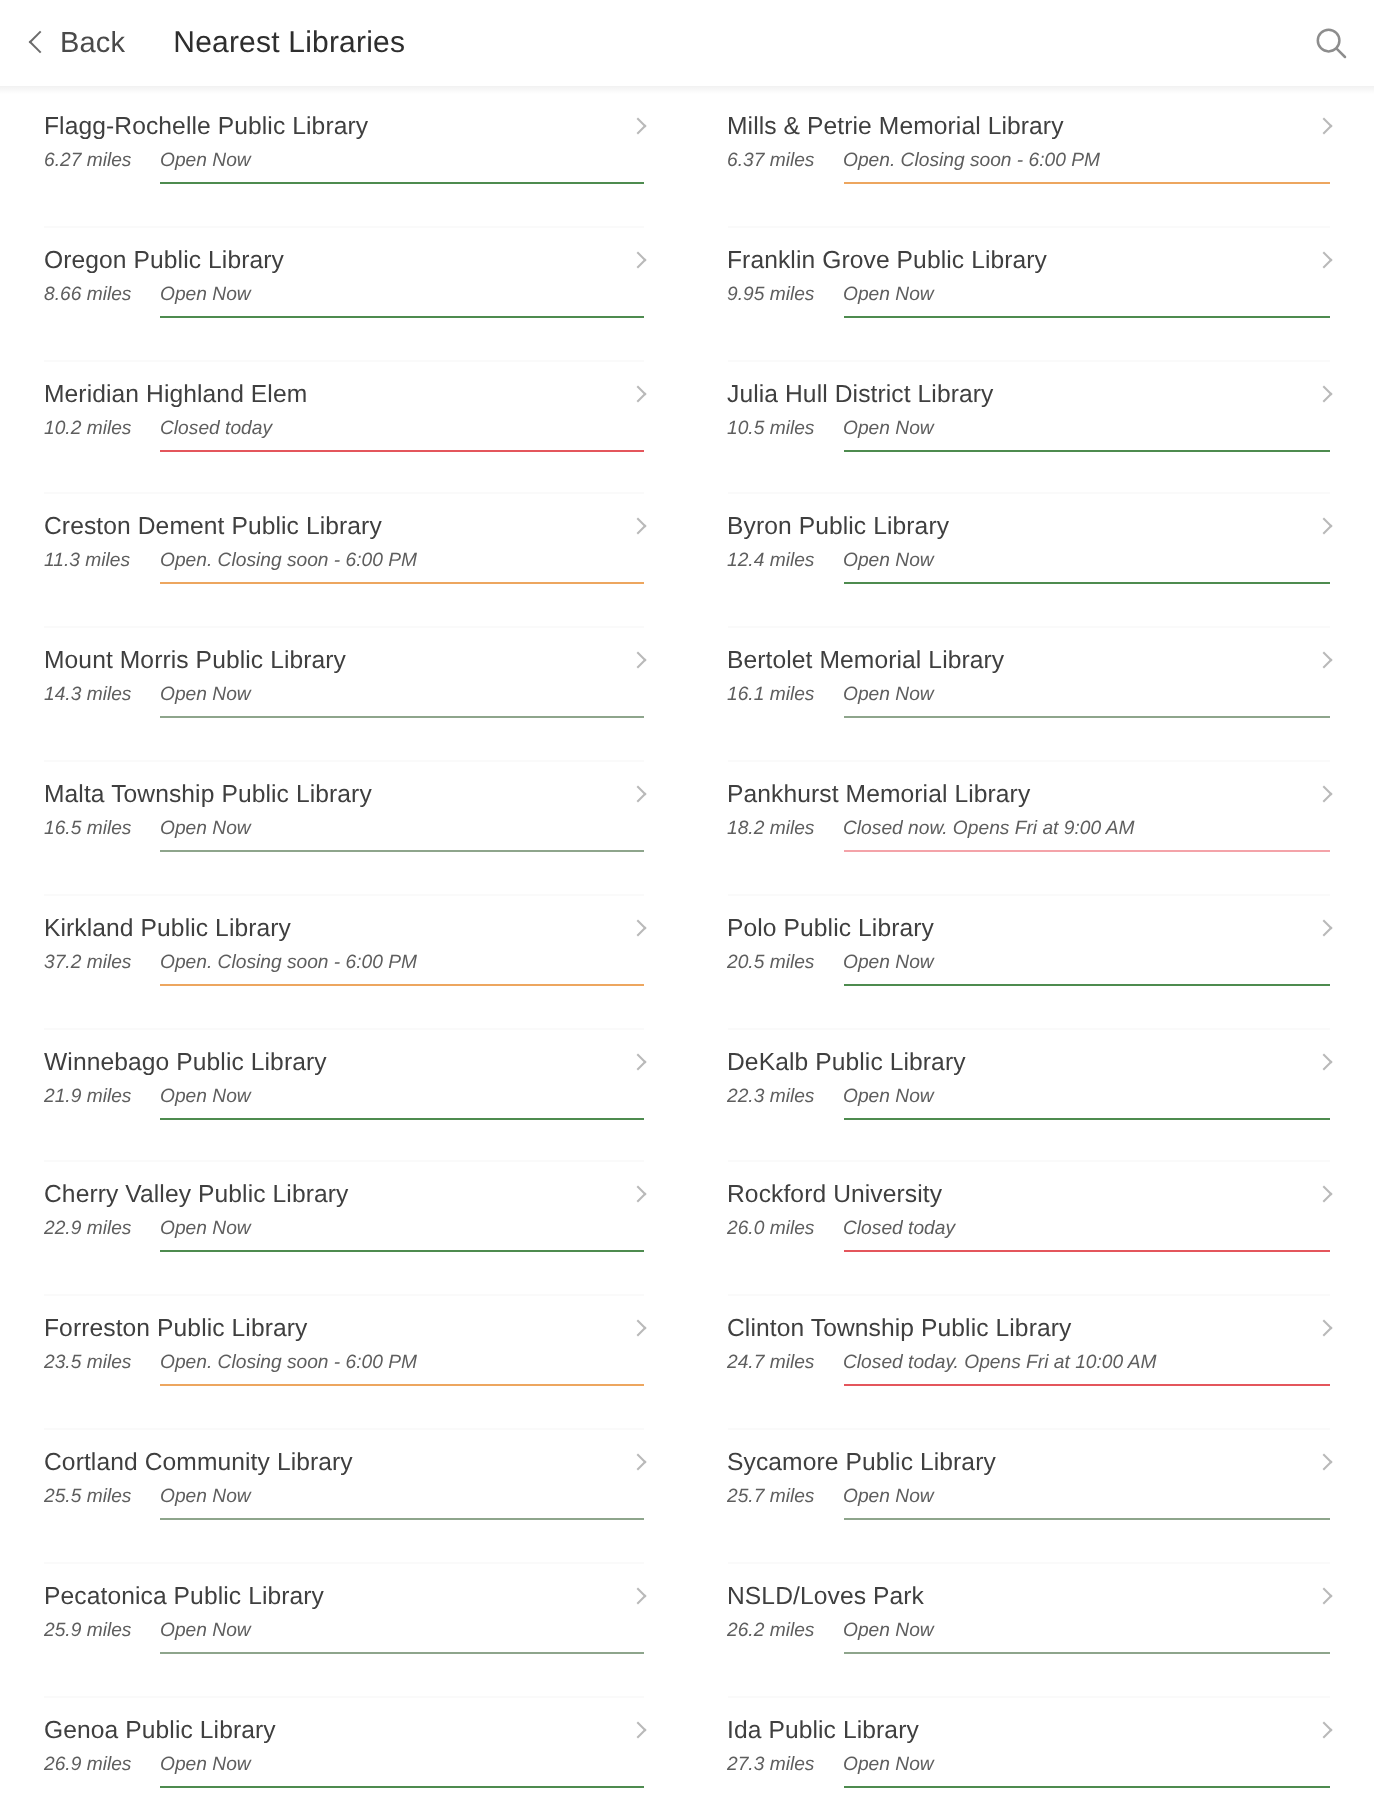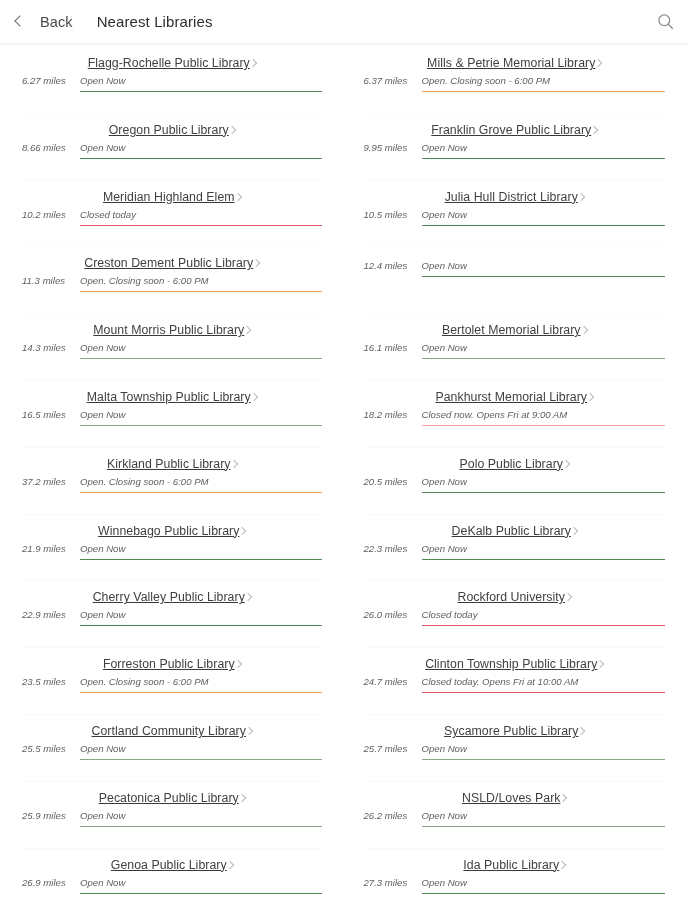--- a/index.html
+++ b/index.html
@@ -23,21 +23,21 @@
     height: 43px;
     background: #ffffff;
     display: flex;
     align-items: center;
     padding: 0 0 0 16px;
     box-sizing: border-box;
   }
   .back-btn {
     display: flex;
     align-items: center;
-    gap: 16px;
+    gap: 6px;
     cursor: pointer;
     user-select: none;
   }
   .chev-left {
     display: inline-block;
     width: 7px;
     height: 7px;
     border-left: 1.3px solid #6b6b6b;
     border-bottom: 1.3px solid #6b6b6b;
     transform: rotate(45deg);
@@ -93,22 +93,21 @@
     right: 22px;
     bottom: 0;
     height: 1px;
     background: #fafafa;
   }
   .cell.col-right::after { left: 20px; }
 
   .row-name {
     display: flex;
     align-items: flex-start;
-    justify-content: center;
-    text-decoration: underline;
+    justify-content: space-between;
   }
   .lib-name {
     font-size: 12.3px;
     color: #3f3f3f;
     line-height: 15px;
     letter-spacing: .05px;
     white-space: nowrap;
   }
   .chev-right {
     display: inline-block;
@@ -255,20 +254,24 @@
         <span class="chev-right"></span>
       </div>
       <div class="row-meta">
         <div class="dist">11.3 miles</div>
         <div class="status-wrap bar-orange">
           <div class="status">Open. Closing soon - 6:00 PM</div>
         </div>
       </div>
     </div>
     <div class="cell col-right">
+      <div class="row-name">
+        <div class="lib-name">Byron Public Library</div>
+        <span class="chev-right"></span>
+      </div>
       <div class="row-meta">
         <div class="dist">12.4 miles</div>
         <div class="status-wrap bar-green">
           <div class="status">Open Now</div>
         </div>
       </div>
     </div>
     <div class="cell">
       <div class="row-name">
         <div class="lib-name">Mount Morris Public Library</div>

